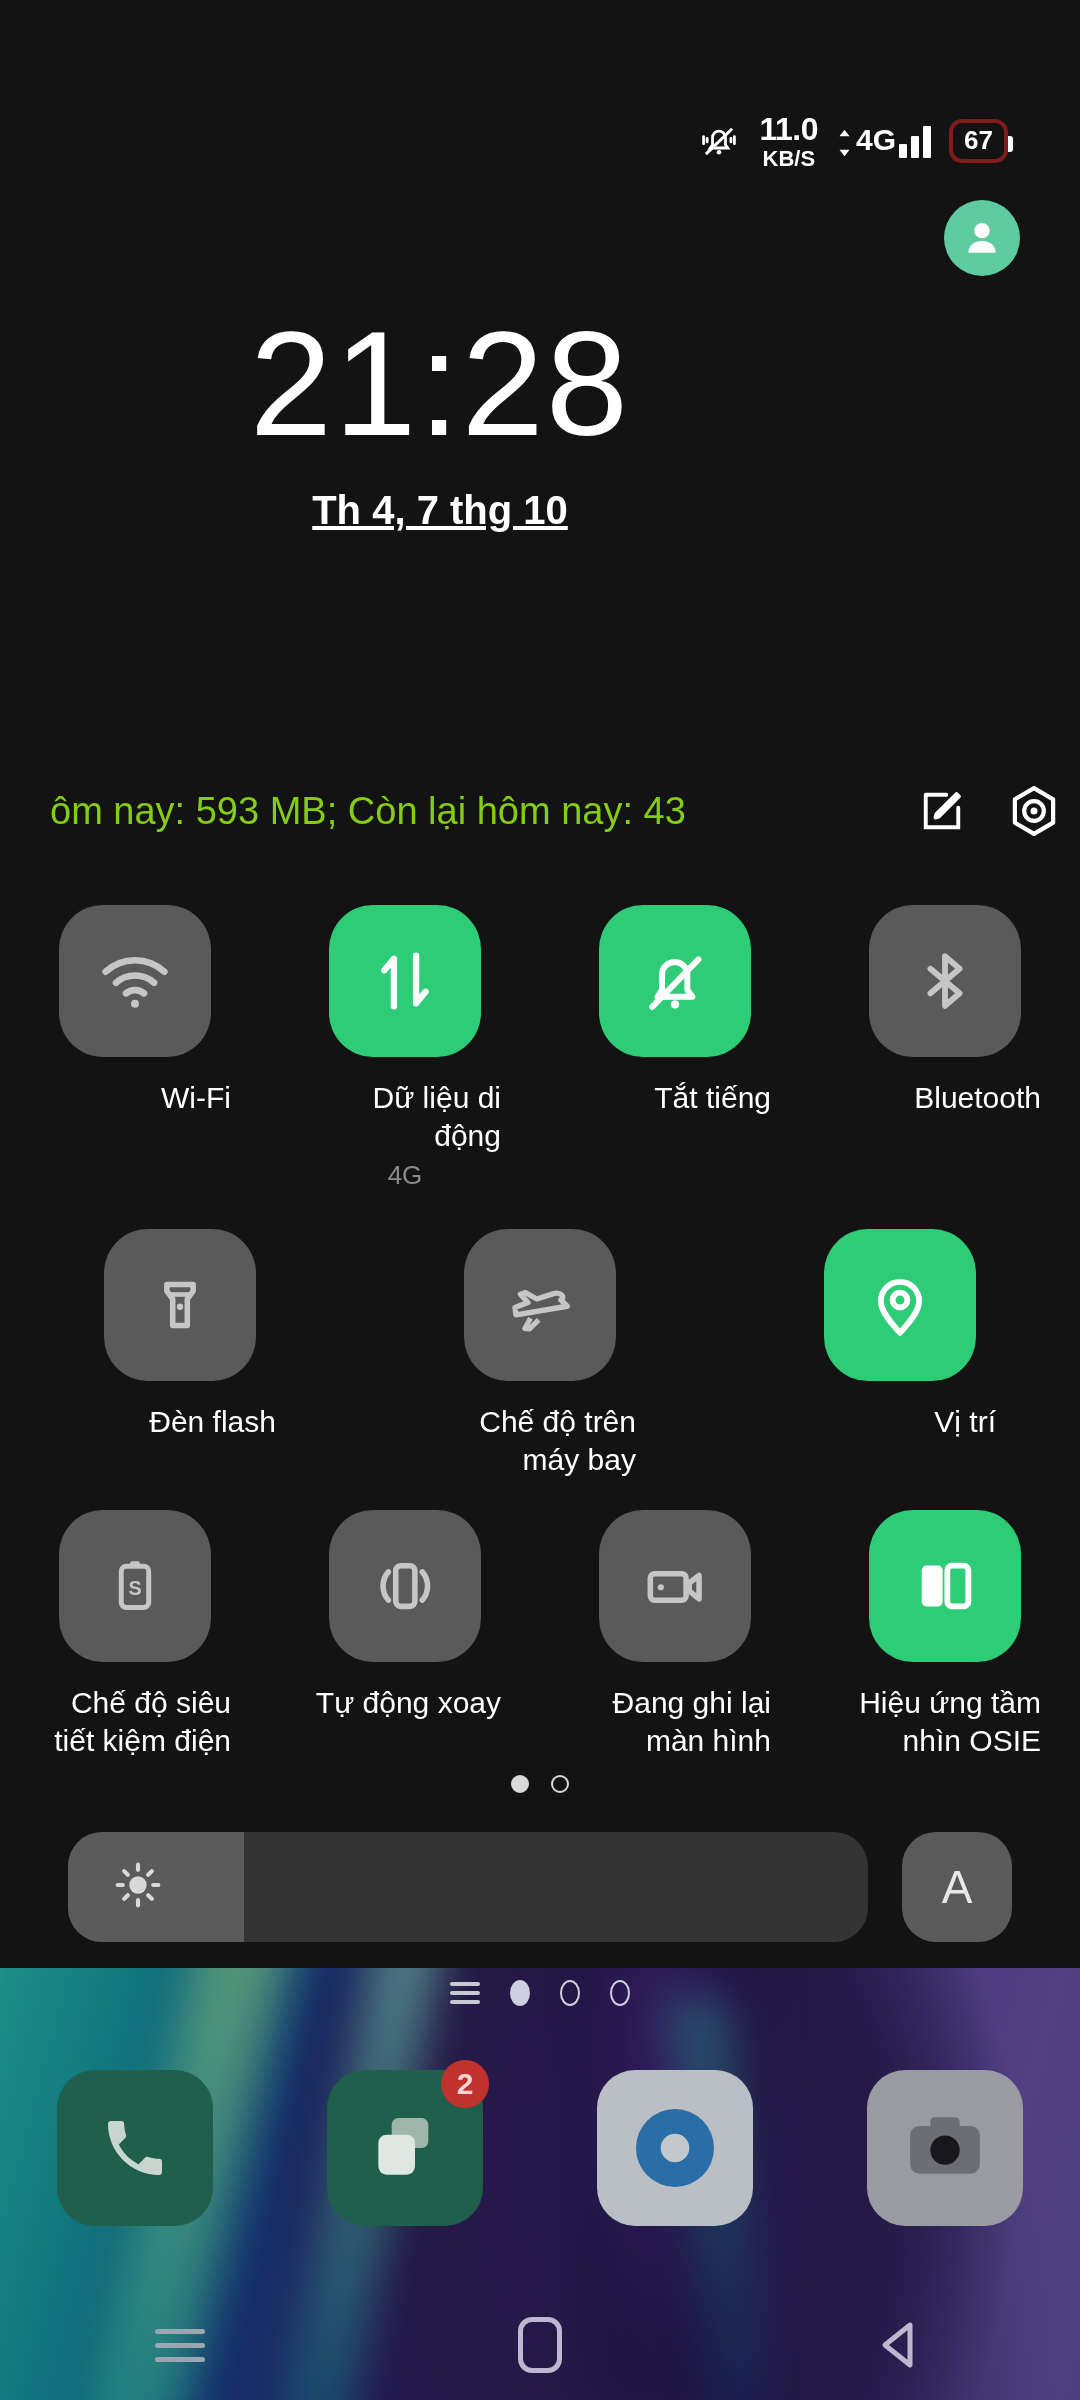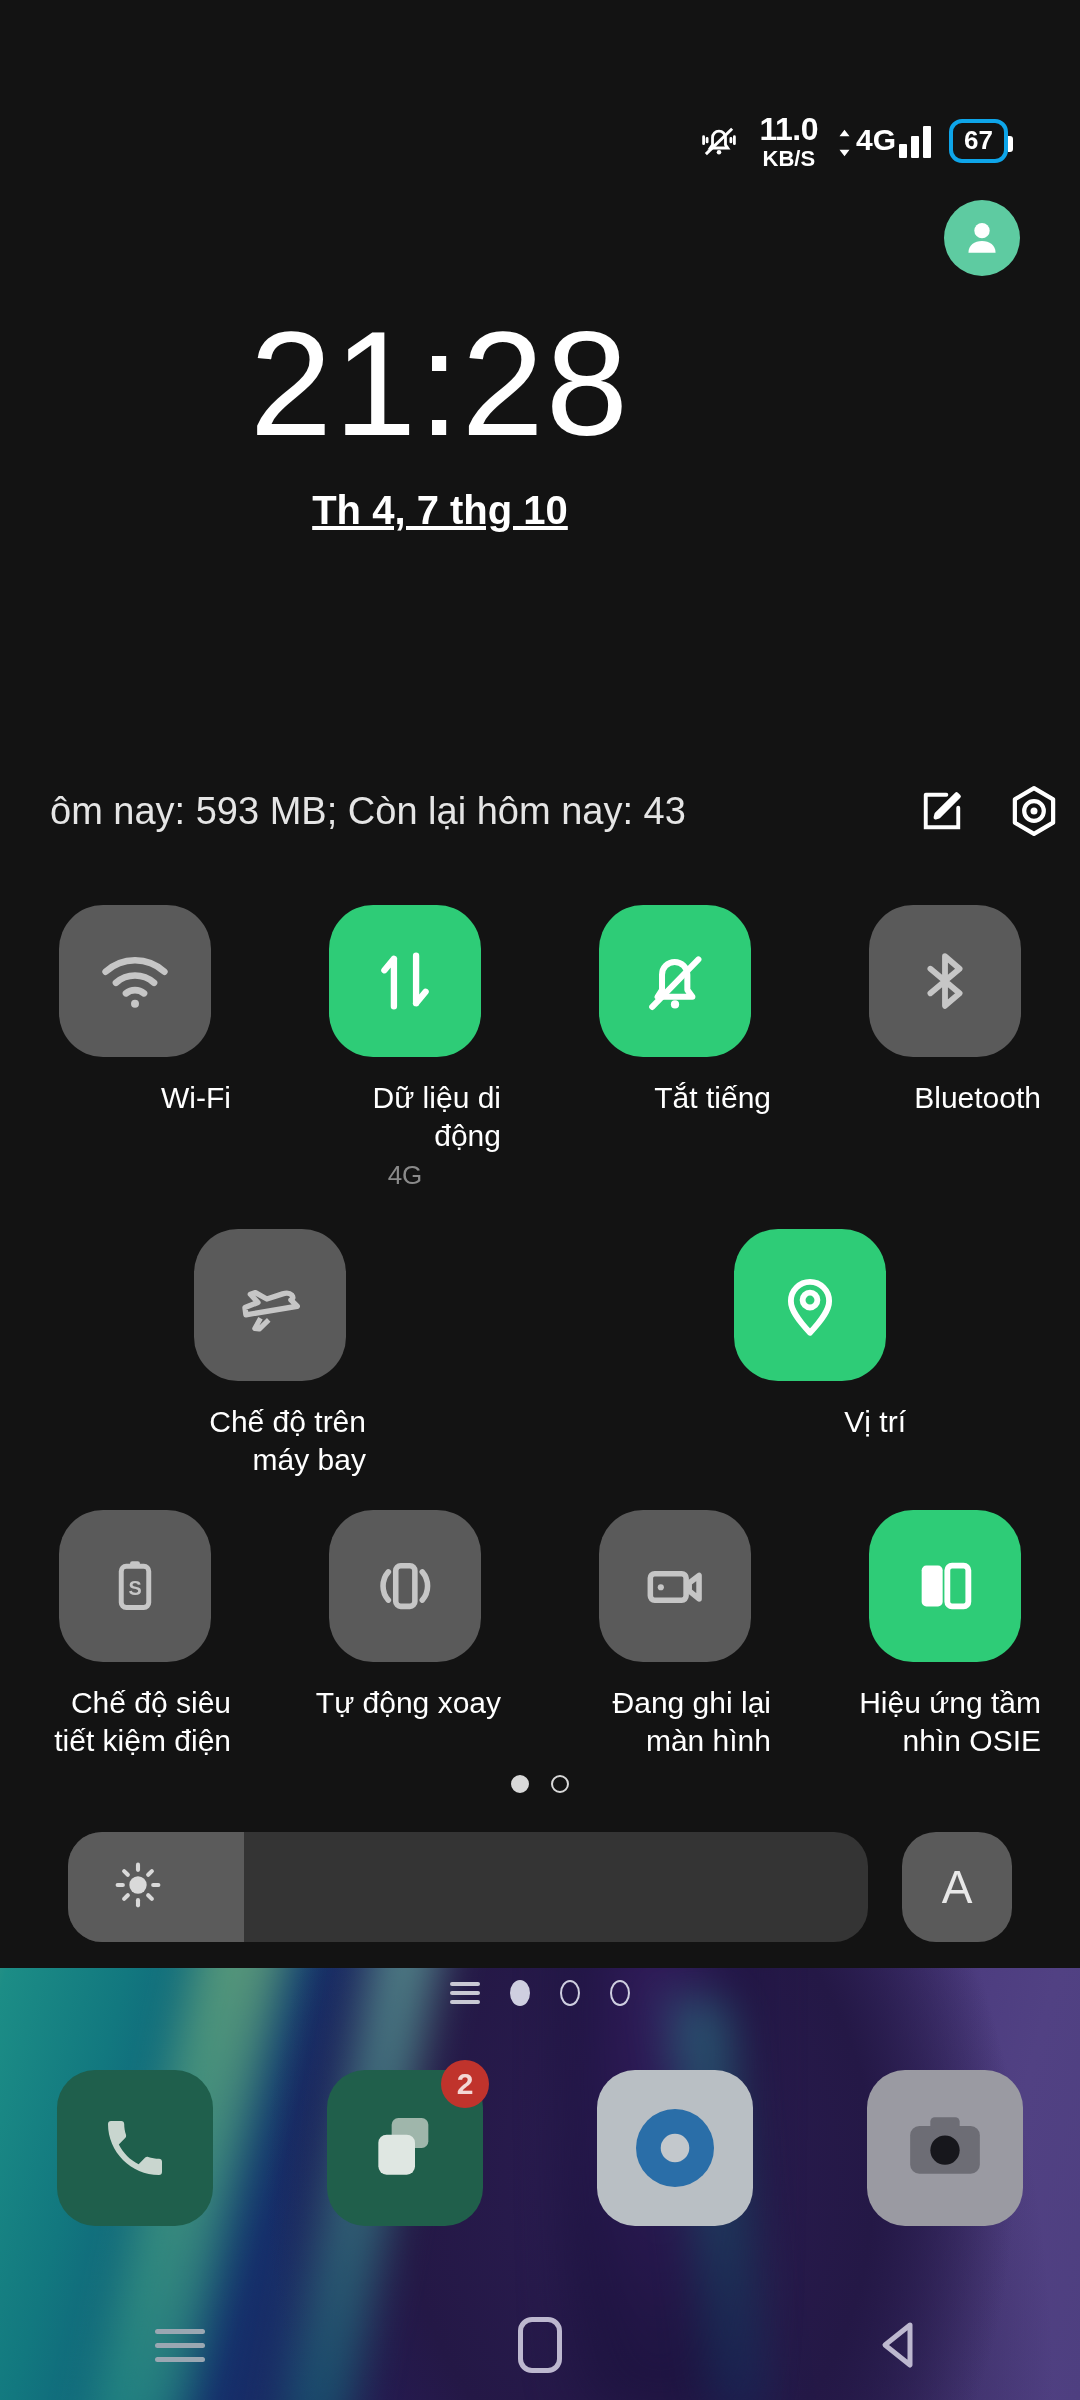--- a/index.html
+++ b/index.html
@@ -86,21 +86,21 @@
     padding-right:72px; gap:18px; color:#ffffff;
   }
   .net-speed { text-align:center; line-height:1; }
   .net-speed .v { font-size:32px; font-weight:bold; letter-spacing:-.5px; }
   .net-speed .u { font-size:22px; font-weight:bold; margin-top:3px; }
   .sig-wrap { display:flex; align-items:flex-end; gap:3px; }
   .sig-4g { font-size:30px; font-weight:bold; line-height:1; margin-bottom:3px; }
   .sig-bars { display:flex; align-items:flex-end; gap:4px; height:34px; }
   .sig-bars i { width:8px; background:#fff; border-radius:1px; }
   .batt {
-    border:4px solid #0ea5e9; border-radius:13px; padding:2px 11px 3px;
+    border:4px solid #7f1d1d; border-radius:13px; padding:2px 11px 3px;
     font-size:26px; font-weight:bold; position:relative;
   }
   .batt:after { content:""; position:absolute; right:-9px; top:13px; width:5px; height:16px;
                 background:#fff; border-radius:0 3px 3px 0; }
 
   
   .avatar {
     position:absolute; right:60px; top:200px; width:76px; height:76px;
     border-radius:50%; background:#5ecba1;
     display:flex; align-items:center; justify-content:center;
@@ -110,21 +110,21 @@
   .clock-wrap { position:absolute; left:0; top:310px; width:880px; text-align:center; }
   .clock { font-size:148px; color:#fff; font-weight:300; line-height:1; letter-spacing:2px; }
   .date { font-size:40px; color:#fff; font-weight:bold; margin-top:30px;text-decoration:underline; }
 
   
   .data-row {
     position:absolute; left:0; top:775px; width:1080px; height:72px;
     display:flex; align-items:center;
   }
   .data-text {
-    flex:1; color:#e5e5e5; font-size:38px; white-space:nowrap;
+    flex:1; color:#84cc16; font-size:38px; white-space:nowrap;
     overflow:hidden; padding-left:50px;
     -webkit-mask-image:linear-gradient(90deg, rgba(0,0,0,.25) 0, #000 26px, #000 86%, rgba(0,0,0,.15) 100%);
             mask-image:linear-gradient(90deg, rgba(0,0,0,.25) 0, #000 26px, #000 86%, rgba(0,0,0,.15) 100%);
   }
   .data-act { width:92px; display:flex; align-items:center; justify-content:center; }
 
   
   .tiles { position:absolute; left:0; top:905px; width:1080px; }
   .tile-row { display:flex; }
   .tile { flex:1; display:flex; flex-direction:column; align-items:center; }
@@ -330,20 +330,30 @@
               <path d="M7 7.8 17 16.2 12 20.5V3.5l5 4.3L7 16.2" fill="none" stroke="#c6c6c6" stroke-width="2" stroke-linejoin="round" stroke-linecap="round"></path>
             </svg>
           </div>
           <div class="tile-lbl">Bluetooth</div>
         </div>
       </div>
 
       <div class="row-gap-1"></div>
 
       <div class="tile-row">
+        <div class="tile">
+          <div class="tile-sq">
+            <svg width="70" height="70" viewBox="0 0 24 24">
+              <path d="M7.5 5h9v2.2L14.5 10v9h-5v-9L7.5 7.2z" fill="none" stroke="#c6c6c6" stroke-width="1.9" stroke-linejoin="round"></path>
+              <line x1="8.6" y1="8.4" x2="15.4" y2="8.4" stroke="#c6c6c6" stroke-width="1.6"></line>
+              <circle cx="12" cy="12.6" r="1.1" fill="#c6c6c6"></circle>
+            </svg>
+          </div>
+          <div class="tile-lbl">Đèn flash</div>
+        </div>
         <div class="tile">
           <div class="tile-sq">
             <svg width="76" height="76" viewBox="0 0 24 24">
               <path d="M20.6 12.4 4.4 15.1l-.3-2.3 4.1-1.6-2.4-2.6 1.6-.5 3.6 2 5-1.6c1.2-.4 2.3-.2 2.9.4.5.6.4 1.2-.3 1.5z" fill="none" stroke="#c6c6c6" stroke-width="1.7" stroke-linejoin="round"></path>
               <path d="M9 16.2 7.2 19.4l1.4.2 3-2.9" fill="none" stroke="#c6c6c6" stroke-width="1.6" stroke-linejoin="round"></path>
             </svg>
           </div>
           <div class="tile-lbl">Chế độ trên máy bay</div>
         </div>
         <div class="tile">

